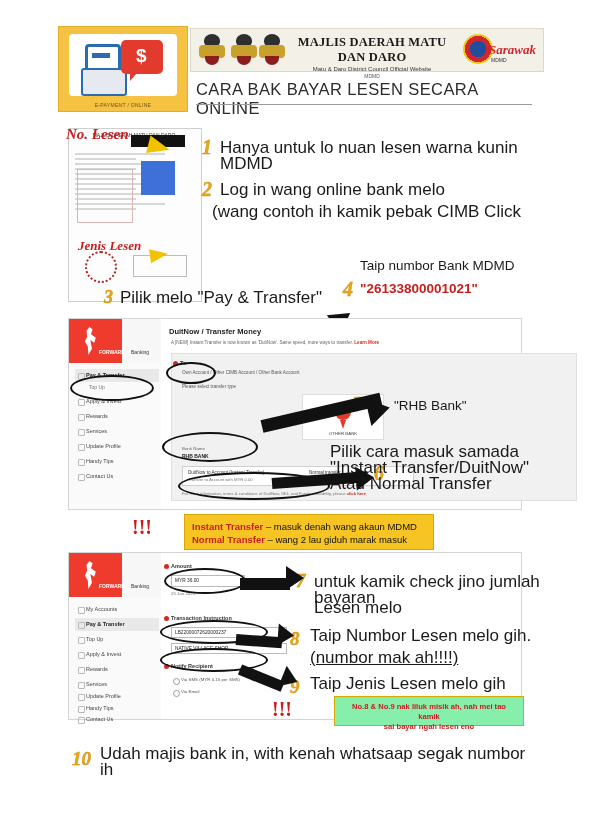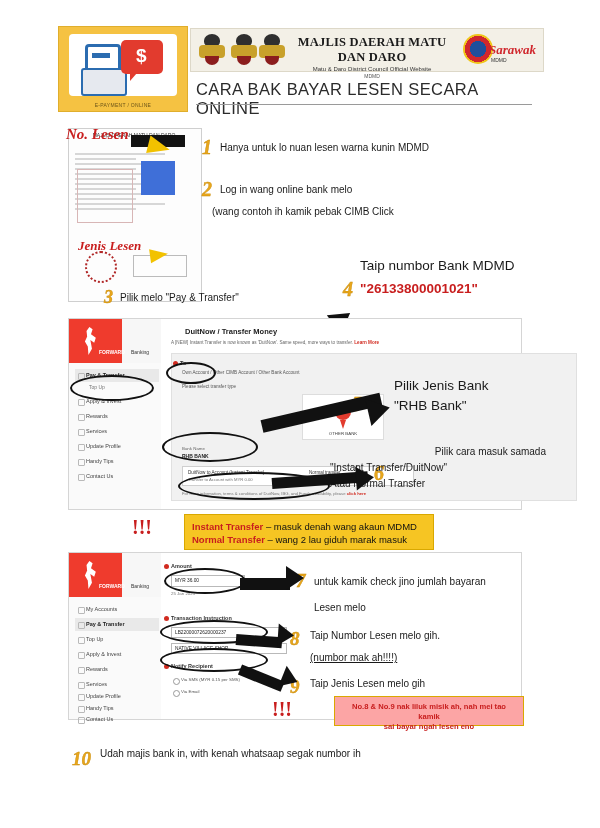--- a/index.html
+++ b/index.html
@@ -135,21 +135,21 @@
   }
 
   
   .stepnum{
     position:absolute;color:#e8a61c;font-weight:bold;
     font-family:"Liberation Serif", serif;font-style:italic;
     -webkit-text-stroke:0.4px #c78a09;
   }
 
   
-  .steptext{position:absolute;color:#1a1a1a;font-size:10px;line-height:16px;}
+  .steptext{position:absolute;color:#1a1a1a;font-size:17px;line-height:16px;}
   .steptext.big{font-size:13.5px;}
   .red{color:#c81e1e;font-weight:bold;}
 
   
   .shot1{
     position:absolute;left:68px;top:318px;width:452px;height:190px;
     background:#ffffff;border:1px solid #d5d5d5;
   }
   .shot1 .sidebar{
     position:absolute;left:0;top:0;width:92px;height:190px;background:#fafafa;border-right:1px solid #e3e3e3;
@@ -169,21 +169,21 @@
     line-height:13px;padding-left:11px;box-sizing:border-box;
   }
   .sb-item:before{
     content:"";position:absolute;left:3px;top:4px;width:5px;height:5px;
     border:1px solid #b9b9b9;border-radius:1px;
   }
   .sb-item.active{background:#e9e9e9;font-weight:bold;color:#222;}
   .sb-sub{position:absolute;left:20px;font-size:5px;color:#777;}
 
   .shot1 .content{position:absolute;left:92px;top:0;right:0;height:190px;background:#fff;}
-  .c-title{position:absolute;left:24px;top:8px;font-size:7.5px;font-weight:bold;color:#222;}
+  .c-title{position:absolute;left:8px;top:8px;font-size:7.5px;font-weight:bold;color:#222;}
   .c-note{position:absolute;left:10px;top:20px;font-size:4.6px;color:#666;width:270px;line-height:7px;}
   .c-learn{color:#d12b20;font-weight:bold;}
   .c-panel{
     position:absolute;left:10px;top:34px;width:404px;height:146px;background:#f1f1f1;border:1px solid #e0e0e0;
   }
   .c-to{position:absolute;left:8px;top:6px;font-size:5.5px;font-weight:bold;color:#333;}
   .c-to:before{content:"";position:absolute;left:-7px;top:1px;width:5px;height:5px;border-radius:50%;background:#d12b20;}
   .c-acct{position:absolute;left:10px;top:16px;font-size:4.6px;color:#555;}
   .c-field-lbl{position:absolute;left:10px;top:30px;font-size:4.6px;color:#555;}
   .c-tile{
@@ -236,21 +236,21 @@
   .callout{
     position:absolute;background:#f6c523;border:1px solid #d9a800;
     font-size:9.5px;line-height:13px;color:#111;padding:5px 7px;box-sizing:border-box;
   }
   .callout .ln b{color:#c81e1e;}
   .bangs{
     position:absolute;color:#c81e1e;font-weight:bold;font-size:20px;
     font-family:"Liberation Serif", serif;
   }
   .callout-red{
-    position:absolute;background:#fca5a5;border:1px solid #d9a800;
+    position:absolute;background:#86efac;border:1px solid #d9a800;
     font-size:7.6px;line-height:10px;color:#c81e1e;font-weight:bold;
     padding:5px 6px;box-sizing:border-box;text-align:center;
   }
 </style>
 </head>
 <body>
 
 <div class="page">
 
   <div class="logo-box">
@@ -389,27 +389,26 @@
       </div>
     </div>
   </div>
 
   <div class="ell" style="left:70px;top:375px;width:80px;height:22px;"></div>
   <div class="ell" style="left:166px;top:362px;width:46px;height:18px;"></div>
   <div class="ell" style="left:162px;top:432px;width:92px;height:26px;"></div>
   <div class="ell" style="left:178px;top:472px;width:148px;height:24px;"></div>
 
   <div class="stepnum" style="left:352px;top:393px;font-size:20px;">5</div>
-  <div class="steptext big" style="left:394px;top:378px;width:180px;">Pilik Jenis Bank</div>
   <div class="steptext big" style="left:394px;top:398px;width:180px;">"RHB Bank"</div>
   <div class="barrow" style="left:262px;top:420px;width:122px;height:13px;transform:rotate(-13deg);"></div>
   <div class="bhead" style="left:368px;top:396px;border-width:14px 0 14px 22px;transform:rotate(-13deg);"></div>
 
   <div class="stepnum" style="left:374px;top:462px;font-size:20px;">6</div>
-  <div class="steptext" style="left:316px;top:444px;width:230px;text-align:right;">Pilik cara masuk samada</div>
+  <div class="steptext" style="left:330px;top:444px;width:230px;">Pilik cara masuk samada</div>
   <div class="steptext" style="left:330px;top:460px;width:230px;">"Instant Transfer/DuitNow"</div>
   <div class="steptext" style="left:330px;top:476px;width:230px;">Atau Normal Transfer</div>
   <div class="barrow" style="left:272px;top:478px;width:96px;height:11px;transform:rotate(-4deg);"></div>
   <div class="bhead" style="left:356px;top:466px;border-width:12px 0 12px 18px;transform:rotate(-4deg);"></div>
 
   <div class="bangs" style="left:132px;top:516px;">!!!</div>
   <div class="callout" style="left:184px;top:514px;width:250px;height:36px;">
     <div class="ln">
       <b>Instant Transfer</b><span> – masuk denah wang akaun MDMD</span>
     </div>

